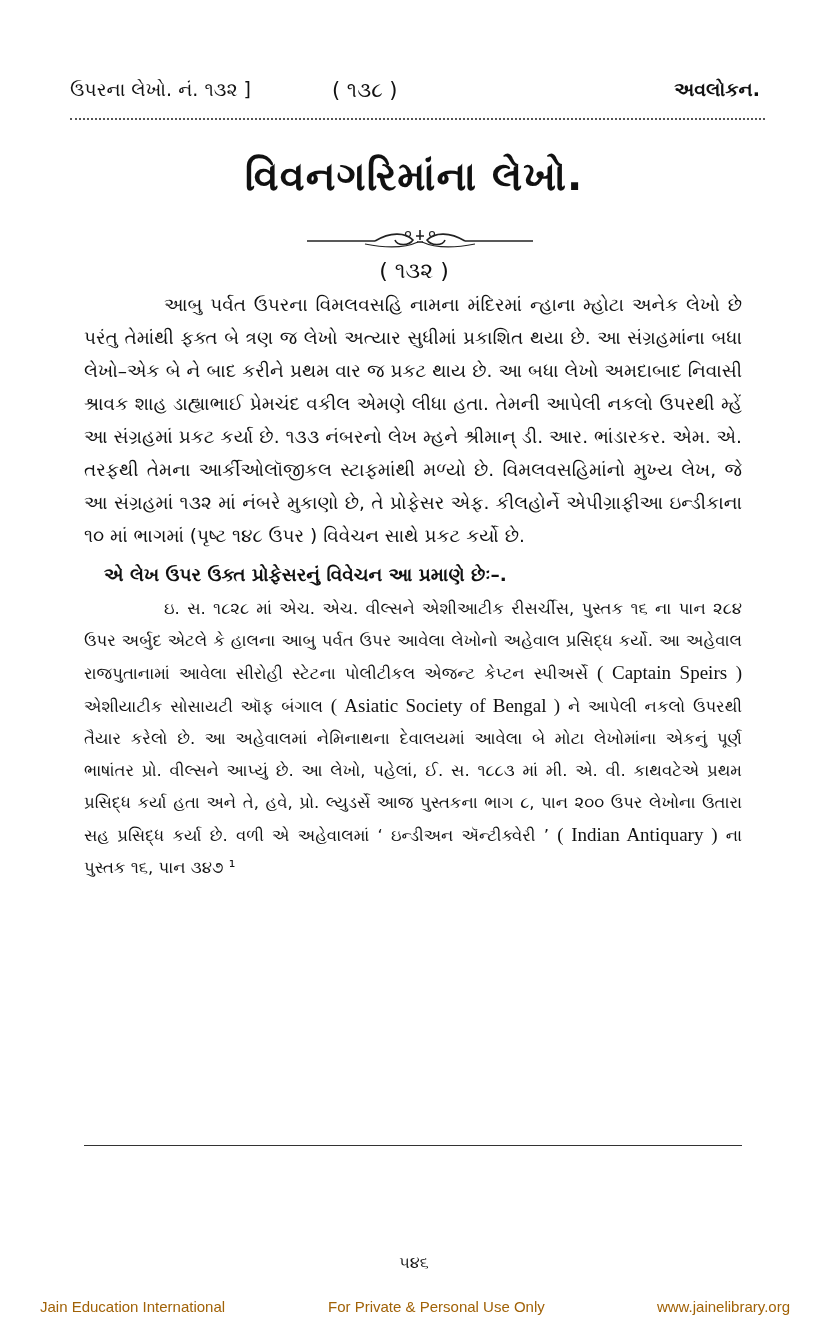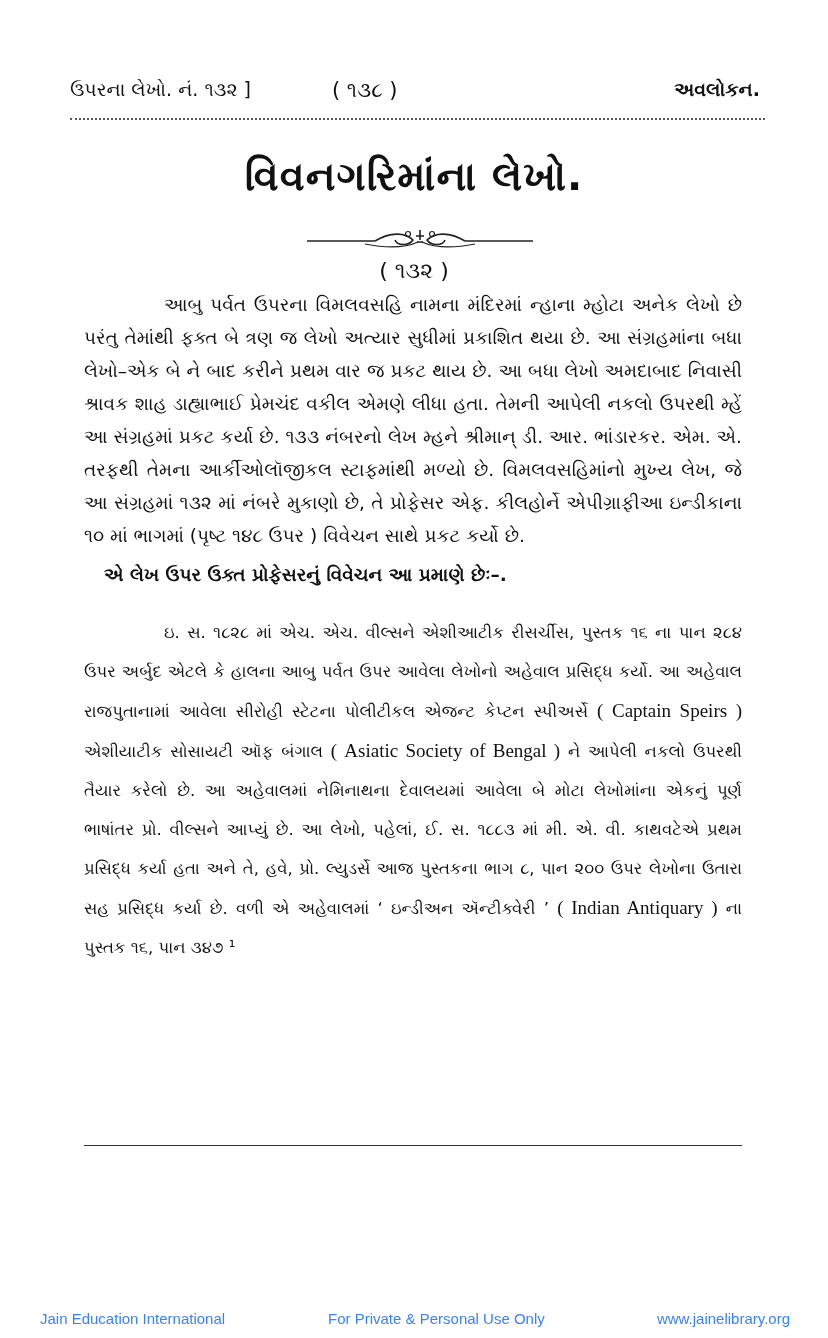--- a/index.html
+++ b/index.html
@@ -86,23 +86,23 @@
     }
     .para.p2 {
       font-size: 18.5px;
       line-height: 33px;
       font-weight: bold;
       text-indent: 20px;
       margin-top: 6px;
     }
     .para.p3 {
       font-size: 16.5px;
-      line-height: 39px;
+      line-height: 32px;
       text-indent: 80px;
-      margin-top: 22px;
+      margin-top: 2px;
     }
     .latin {
       font-family: "Liberation Serif", serif;
       font-size: 19px;
     }
     .footnote-rule {
       position: absolute;
       left: 84px;
       top: 1145px;
       width: 658px;
@@ -126,23 +126,22 @@
       width: 828px;
       top: 1253px;
       text-align: center;
       font-size: 16px;
       font-family: "DejaVu Sans", sans-serif;
     }
     .watermark {
       position: absolute;
       top: 1298px;
       font-size: 15px;
-      color: #3b82f6;
+      color: #a16207;
       font-family: "Liberation Sans", sans-serif;
-      margin-top: 12px;
     }
     .wm-left { left: 40px; }
     .wm-center { left: 328px; }
     .wm-right { right: 38px; }
   </style>
 </head>
 <body>
 
 <div class="page">
 
@@ -170,18 +169,19 @@
   <div class="section-number">( ૧૩૨ )</div>
 
   <div class="body-text">
     <p class="para p1">આબુ પર્વત ઉપરના વિમલવસહિ નામના મંદિરમાં ન્હાના મ્હોટા અનેક લેખો છે પરંતુ તેમાંથી ફક્ત બે ત્રણ જ લેખો અત્યાર સુધીમાં પ્રકાશિત થયા છે. આ સંગ્રહમાંના બધા લેખો–એક બે ને બાદ કરીને પ્રથમ વાર જ પ્રકટ થાય છે. આ બધા લેખો અમદાબાદ નિવાસી શ્રાવક શાહ ડાહ્યાભાઈ પ્રેમચંદ વકીલ એમણે લીધા હતા. તેમની આપેલી નકલો ઉપરથી મ્હેં આ સંગ્રહમાં પ્રકટ કર્યા છે. ૧૩૩ નંબરનો લેખ મ્હને શ્રીમાન્ ડી. આર. ભાંડારકર. એમ. એ. તરફથી તેમના આર્કીઓલૉજીકલ સ્ટાફમાંથી મળ્યો છે. વિમલવસહિમાંનો મુખ્ય લેખ, જે આ સંગ્રહમાં ૧૩૨ માં નંબરે મુકાણો છે, તે પ્રોફેસર એફ. કીલહોર્ને એપીગ્રાફીઆ ઇન્ડીકાના ૧૦ માં ભાગમાં (પૃષ્ટ ૧૪૮ ઉપર ) વિવેચન સાથે પ્રકટ કર્યો છે.</p>
     <p class="para p2">એ લેખ ઉપર ઉક્ત પ્રોફેસરનું વિવેચન આ પ્રમાણે છેઃ–.</p>
     <p class="para p3"><span>ઇ. સ. ૧૮૨૮ માં એચ. એચ. વીલ્સને એશીઆટીક રીસર્ચીસ, પુસ્તક ૧૬ ના પાન ૨૮૪ ઉપર અર્બુદ એટલે કે હાલના આબુ પર્વત ઉપર આવેલા લેખોનો અહેવાલ પ્રસિદ્ધ કર્યો. આ અહેવાલ રાજપુતાનામાં આવેલા સીરોહી સ્ટેટના પોલીટીકલ એજન્ટ કેપ્ટન સ્પીઅર્સે</span> <span class="latin">( Captain Speirs )</span> <span>એશીયાટીક સોસાયટી ઑફ બંગાલ</span> <span class="latin">( Asiatic Society of Bengal )</span> <span>ને આપેલી નકલો ઉપરથી તૈયાર કરેલો છે. આ અહેવાલમાં નેમિનાથના દેવાલયમાં આવેલા બે મોટા લેખોમાંના એકનું પૂર્ણ ભાષાંતર પ્રો. વીલ્સને આપ્યું છે. આ લેખો, પહેલાં, ઈ. સ. ૧૮૮૩ માં મી. એ. વી. કાથવટેએ પ્રથમ પ્રસિદ્ધ કર્યા હતા અને તે, હવે, પ્રો. લ્યુડર્સે આજ પુસ્તકના ભાગ ૮, પાન ૨૦૦ ઉપર લેખોના ઉતારા સહ પ્રસિદ્ધ કર્યા છે. વળી એ અહેવાલમાં ‘ ઇન્ડીઅન ઍન્ટીક્વેરી ’</span> <span class="latin">( Indian Antiquary )</span> <span>ના પુસ્તક ૧૬, પાન ૩૪૭ ¹</span></p>
   </div>
 
   <div class="footnote-rule"></div>
 
+  <div class="page-number">૫૪૬</div>
 
   <div class="watermark wm-left">Jain Education International</div>
   <div class="watermark wm-center">For Private &amp; Personal Use Only</div>
   <div class="watermark wm-right">www.jainelibrary.org</div>
 
 </div>
 
 </body></html>

